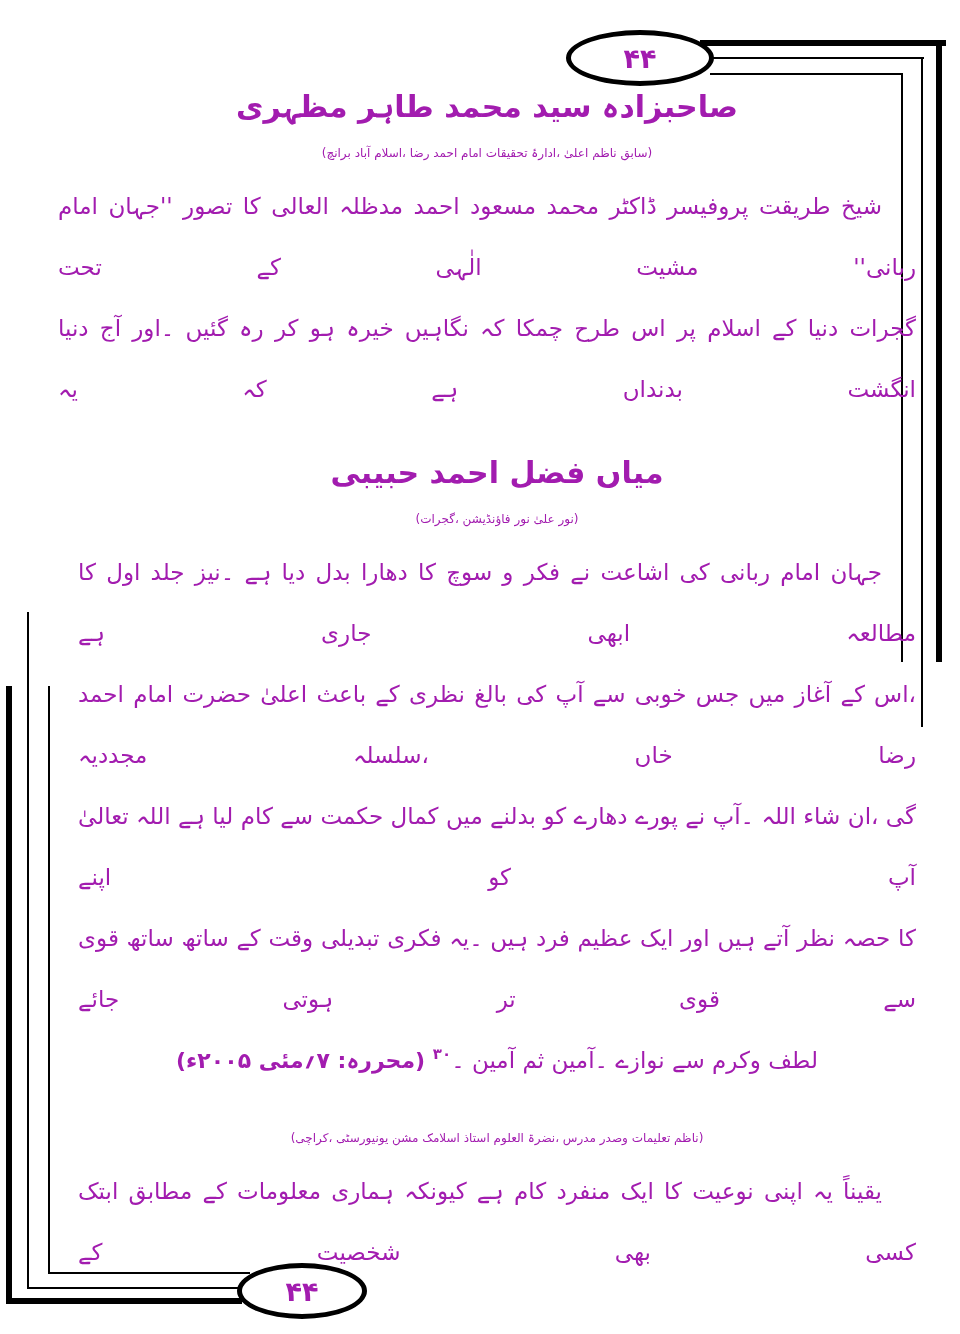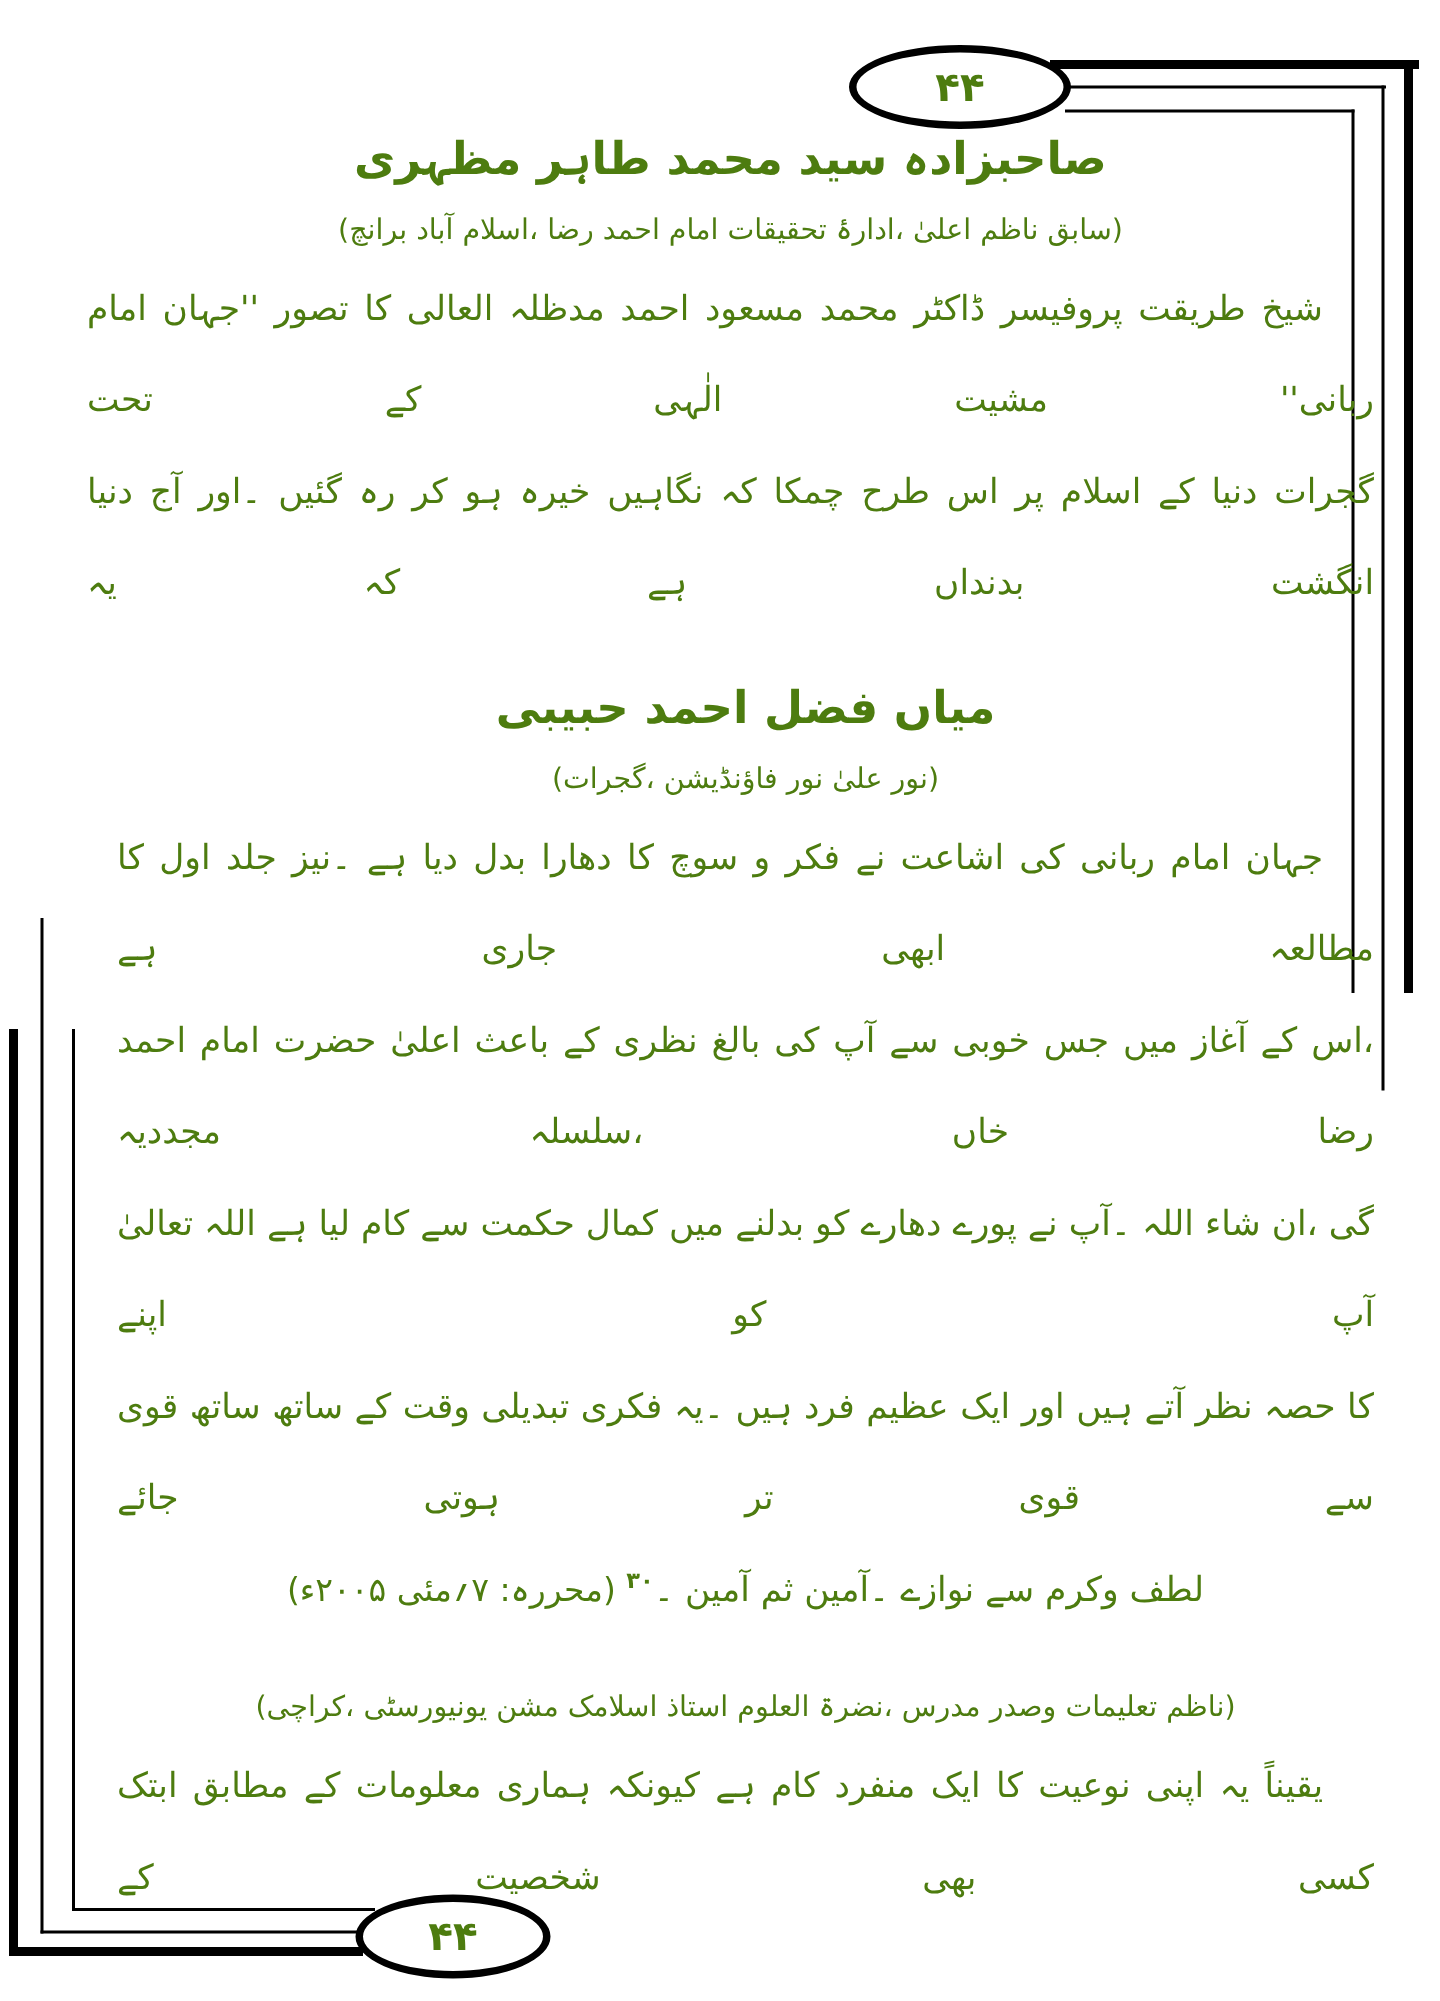--- a/index.html
+++ b/index.html
@@ -7,21 +7,21 @@
     padding: 0;
     background: #ffffff;
   }
   .page {
     position: relative;
     width: 960px;
     height: 1334px;
     background: #ffffff;
     overflow: hidden;
     font-family: "DejaVu Sans", sans-serif;
-    color: #4d7c0f;
+    color: #a21caf;
     border-radius: 22px;
   }
   
   .rule { position: absolute; background: #000; }
   .thick { background: #000; }
   
   .t-outer-h { top: 40px;  left: 700px; right: 14px; height: 6px; }
   .t-mid-h   { top: 57px;  left: 706px; width: 218px; height: 2px; }
   .t-inner-h { top: 73px;  left: 710px; width: 193px; height: 2px; }
   .r-outer-v { top: 40px;  left: 936px; width: 6px; height: 622px; }
@@ -61,40 +61,40 @@
   .section { margin-bottom: 26px; }
   .section + .section { margin-top: 30px; margin-left: 20px; }
   .heading {
     font-size: 30px;
     font-weight: bold;
     text-align: center;
     margin: 0 0 6px 0;
     line-height: 46px;
   }
   .subtitle {
-    font-size: 19px;
+    font-size: 12px;
     text-align: center;
     margin: 0 0 6px 0;
     line-height: 34px;
   }
   .line {
     font-size: 23px;
     line-height: 61px;
     white-space: normal;
   }
   .line.justify { text-align: justify; text-align-last: justify; }
   .line.center  { text-align: center; text-align-last: center; }
   .line.first   { text-indent: 34px; }
   sup.fnmark {
     font-size: 15px;
     font-weight: bold;
     vertical-align: super;
     line-height: 0;
   }
-  .trailer { font-size: 22px; font-weight: normal; }
+  .trailer { font-size: 22px; font-weight: bold; }
 </style>
 </head>
 <body>
 
 <div class="page">
 
   <div class="rule thick t-outer-h"></div>
   <div class="rule t-mid-h"></div>
   <div class="rule t-inner-h"></div>
   <div class="rule thick r-outer-v"></div>

